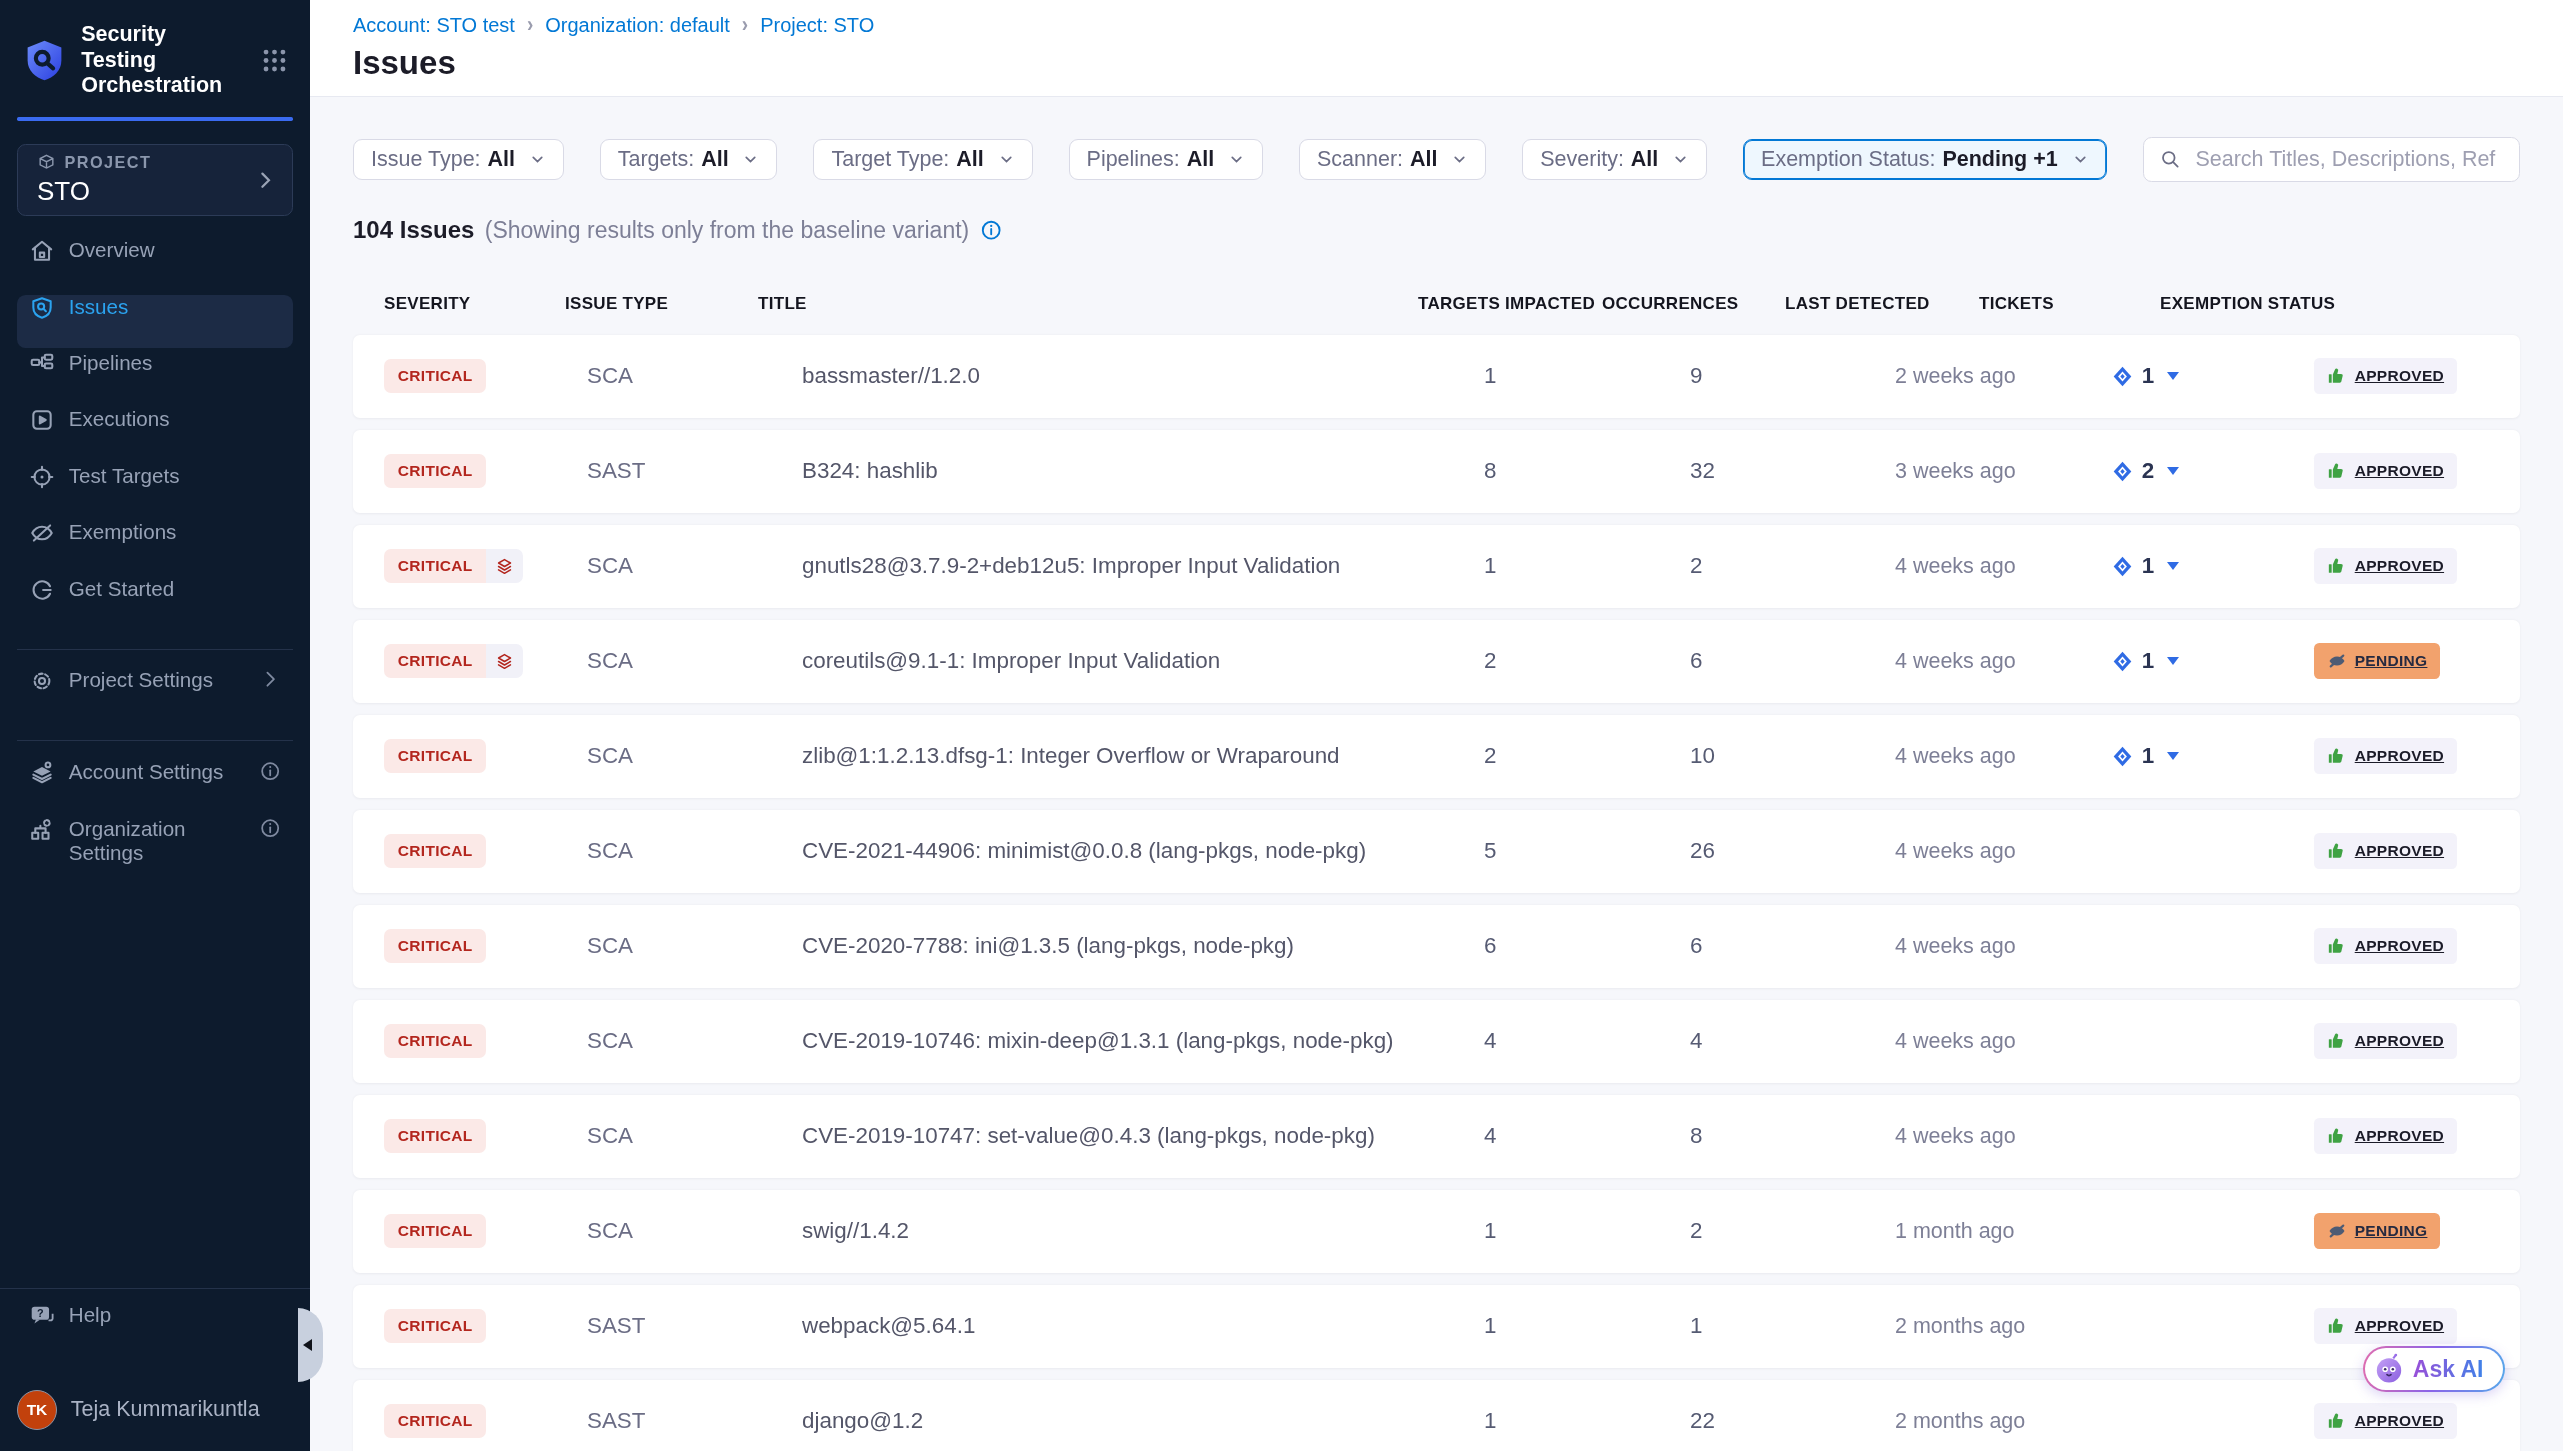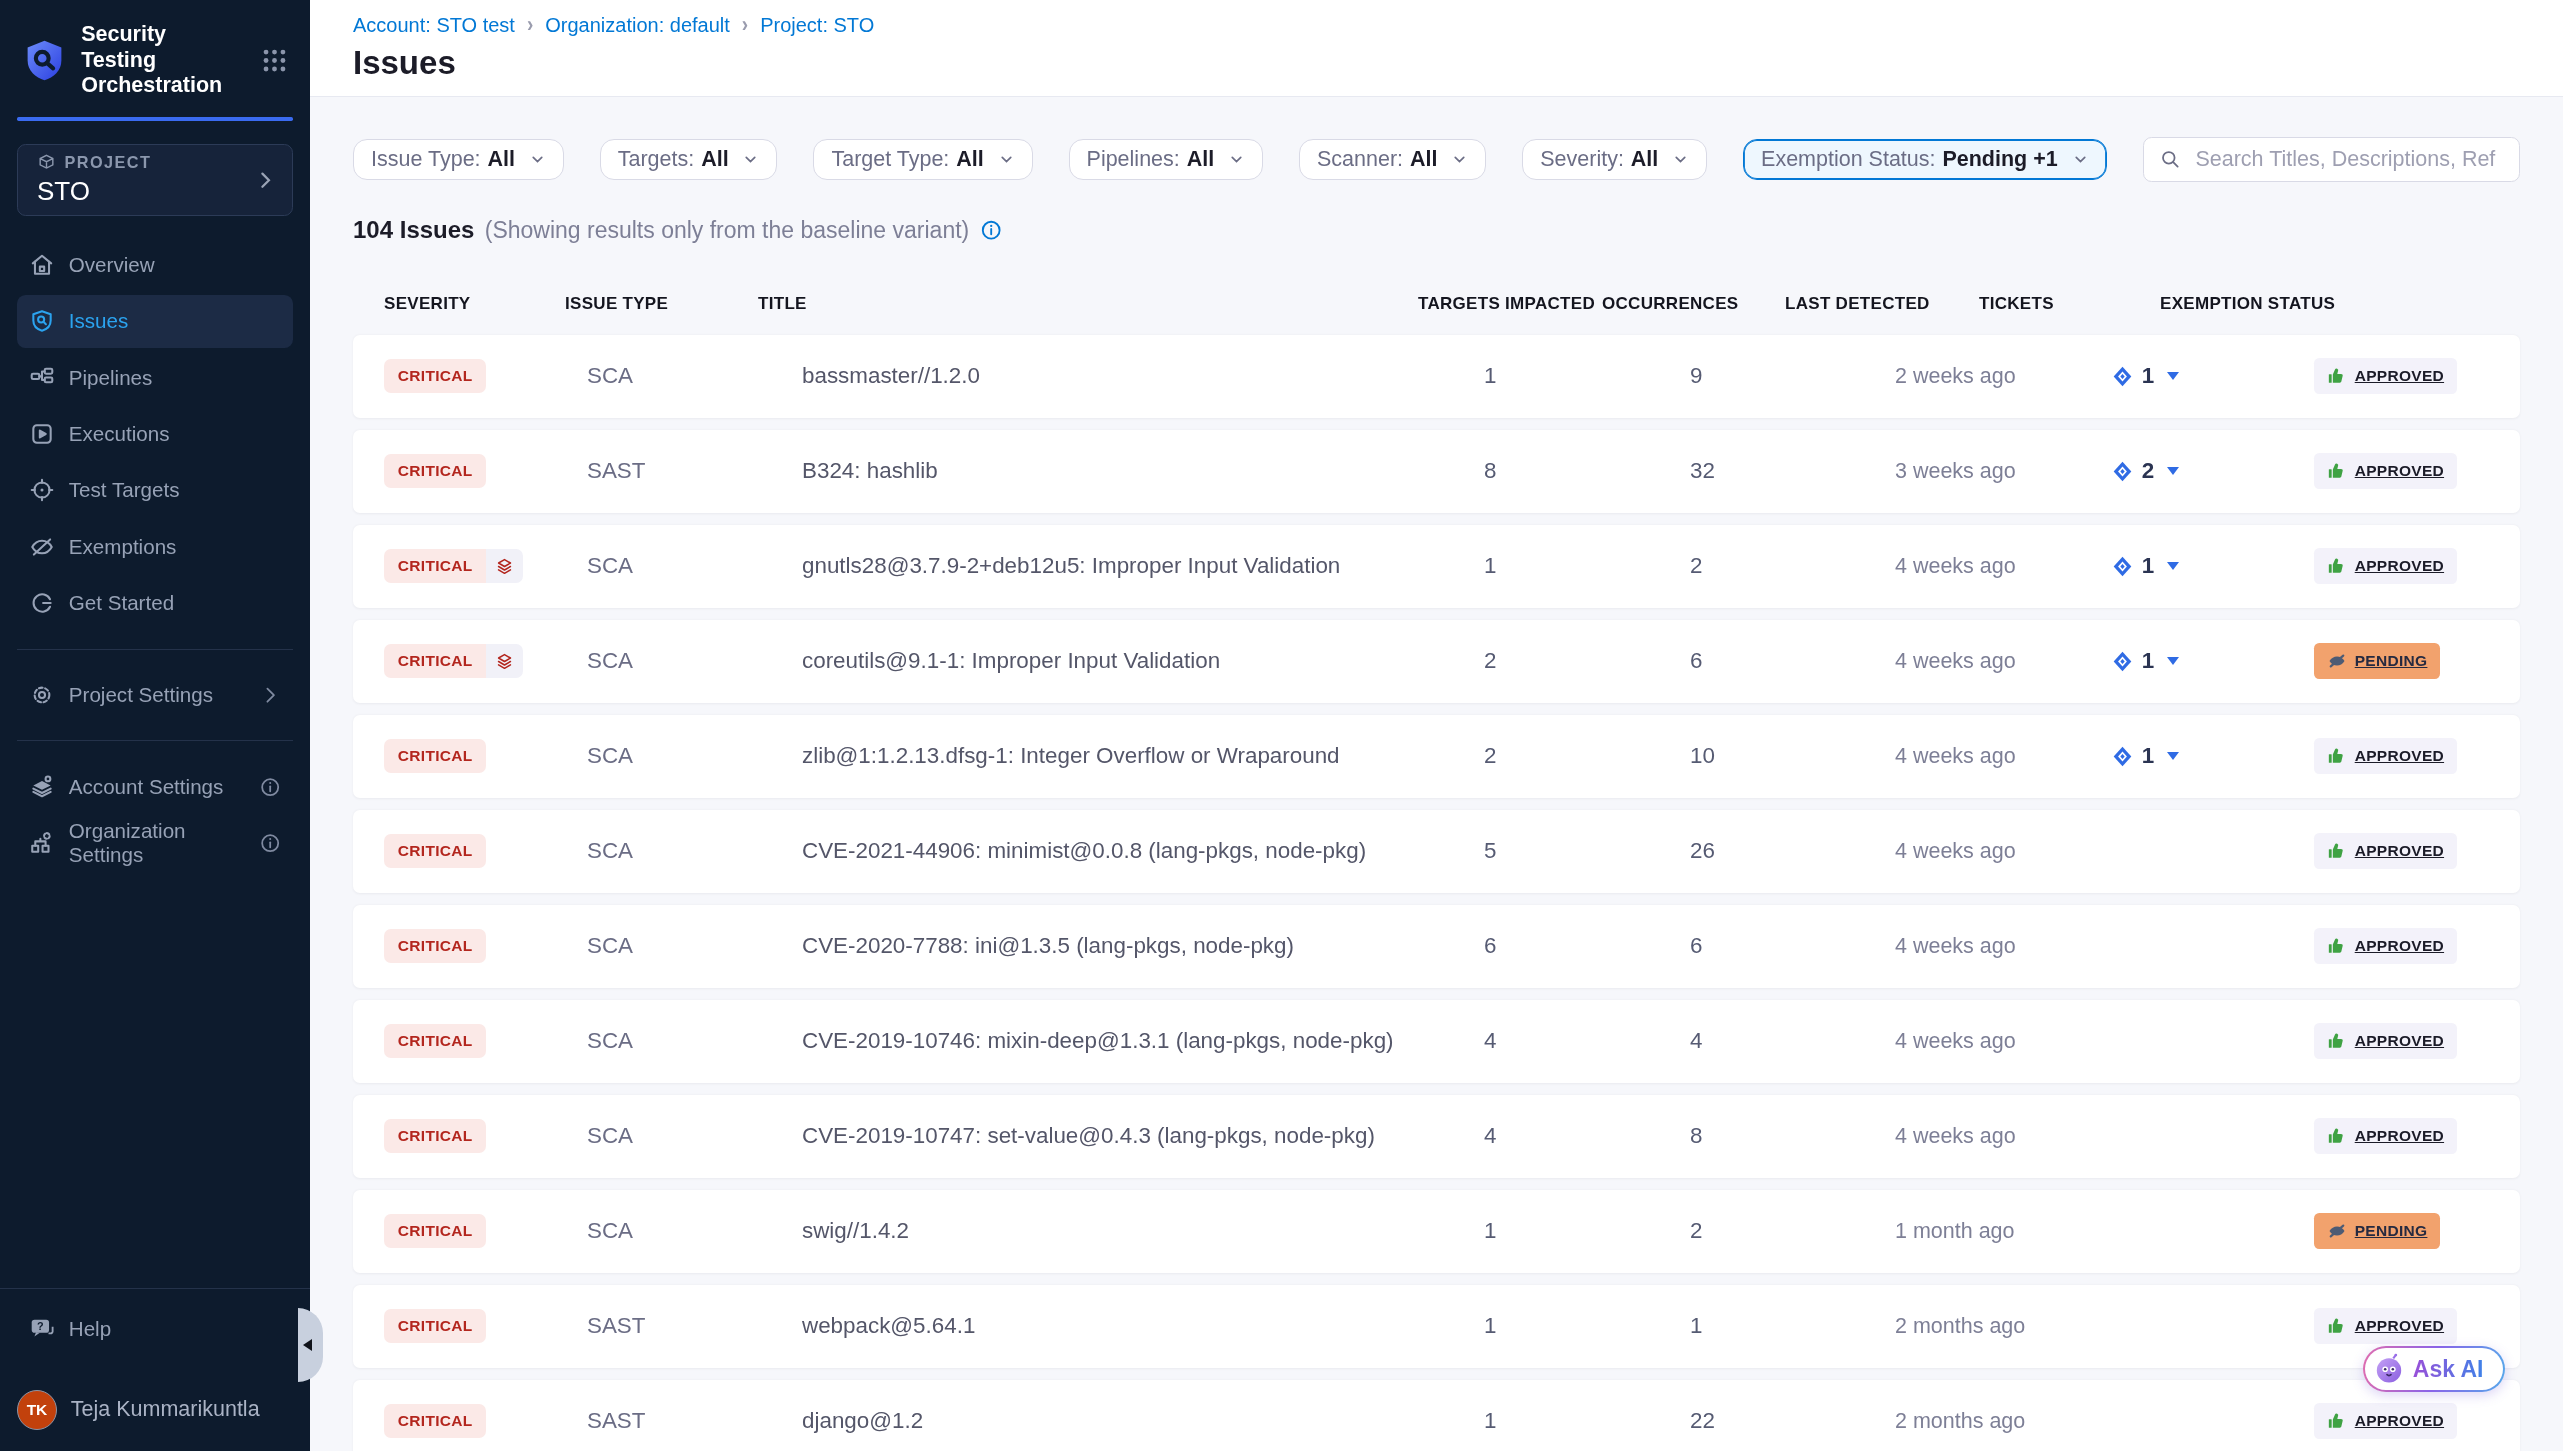--- a/index.html
+++ b/index.html
@@ -15,21 +15,21 @@
   .accent-line{height:4.3px;background:#3a6bf0;margin:1.7px 17px 0 17px;border-radius:1.7px;}
 
   .project-card{margin:22.4px 17px 0 17px;height:72px;background:#16233a;border:0.9px solid #2c3b57;
     border-radius:8.6px;display:flex;align-items:center;padding:0 15.5px 0 19px;cursor:pointer;}
   .pc-top{display:flex;gap:8.6px;color:#8b97ad;font-size:16.3px;font-weight:700;letter-spacing:1.4px;}
   .pc-top .i{width:19px;height:19px;}
   .pc-name{color:#fff;font-size:26px;margin-top:3.4px;}
   .pc-chevron{margin-left:auto;width:22.4px;height:22.4px;color:#9aa3b5;}
 
   nav{display:block;margin-top:22.4px;}
-  .nav-item{margin:3.4px 17px;height:53px;display:flex;align-items:center;gap:13.8px;
+  .nav-item{margin:3.4px 17px;height:53px;display:flex;align-items:flex-start;gap:13.8px;
     padding:0 12px;border-radius:8.6px;color:#97a2b6;font-size:20.6px;cursor:pointer;}
   .nav-item .i{width:26px;height:26px;flex:0 0 auto;}
   .nav-item.active{background:#1c2b45;color:#2ba3ef;}
   .nav-item .trail{margin-left:auto;width:22.4px;height:22.4px;color:#7f8aa0;}
   .sb-divider{height:0.9px;background:#24324a;margin:19px 17px;}
 
   .sb-bottom{position:absolute;left:0;right:0;bottom:0;}
   .sb-bottom .sb-divider{margin:0 0 13.8px 0;}
   .user-item{margin:34px 17px 22.4px 17px;display:flex;align-items:center;gap:13.8px;color:#aab3c5;font-size:21.5px;}
   .avatar{width:40px;height:40px;border-radius:50%;background:#c2410c;border:1.7px solid #8b93a5;
@@ -42,21 +42,21 @@
   
   .main{margin-left:310px;height:1452px;position:relative;}
   .topbar{background:#fff;height:97px;border-bottom:0.9px solid #e7e9f1;padding:13.8px 43px 0 43px;}
   .crumbs{display:flex;align-items:center;gap:12px;font-size:20px;}
   .crumb{color:#0278d5;text-decoration:none;cursor:pointer;}
   .crumb-sep{color:#9a9cae;font-size:19px;font-weight:700;transform:scaleY(1.2);}
   .page-title{margin-top:6.9px;font-size:33px;font-weight:700;color:#1c1c28;}
 
   .content{padding:40px 43px 0 43px;}
   .filters{display:flex;align-items:center;gap:36px;}
-  .fbtn{height:41px;background:#fff;border:0.9px solid #d9dae6;border-radius:14px;display:inline-flex;
+  .fbtn{height:41px;background:#fff;border:0.9px solid #d9dae6;border-radius:9px;display:inline-flex;
     align-items:center;gap:13.8px;padding:0 17px;font-size:21.5px;color:#6b6d85;cursor:pointer;white-space:nowrap;}
   .fbtn .val{color:#1c1c28;font-weight:700;margin-left:-6.9px;}
   .fbtn .chev{width:17px;height:17px;color:#6b6d85;}
   .fbtn.active{border:0.9px solid #0278d5;background:#eef7fe;box-shadow:0 0 0 0.9px #0278d5 inset;}
   .search{margin-left:auto;width:411px;height:45px;background:#fff;border:0.9px solid #d9dae6;border-radius:8.6px;
     display:flex;align-items:center;gap:12px;padding:0 15.5px;}
   .search .i{width:22.4px;height:22.4px;color:#6b6d85;flex:0 0 auto;}
   .search input{flex:1;border:0;outline:0;font-size:21.5px;color:#1c1c28;font-family:"Liberation Sans",sans-serif;background:transparent;}
   .search input::placeholder{color:#9e9fb1;}
 

